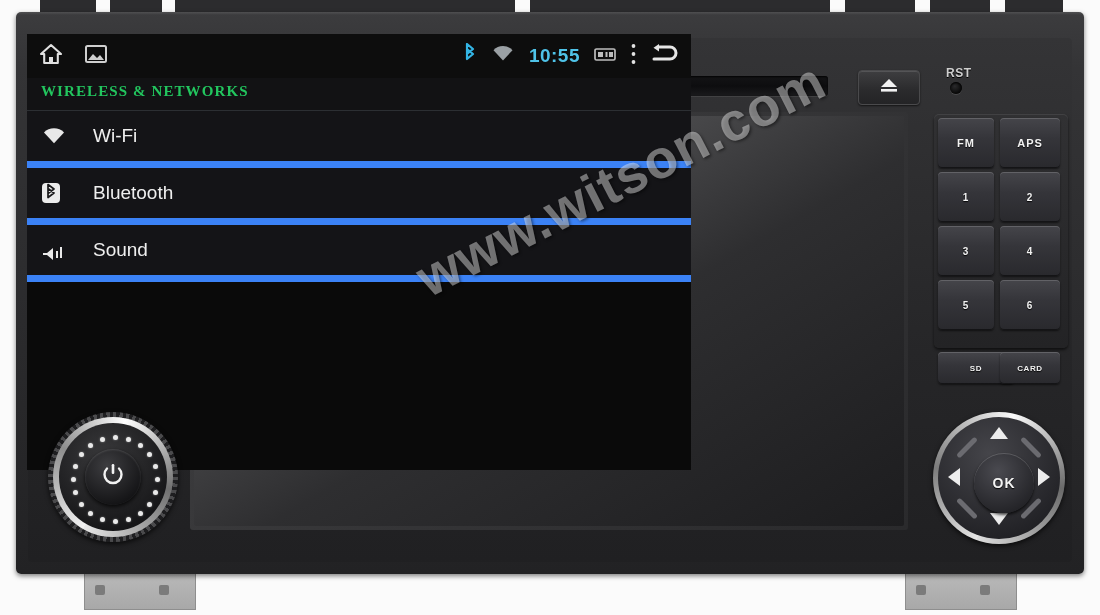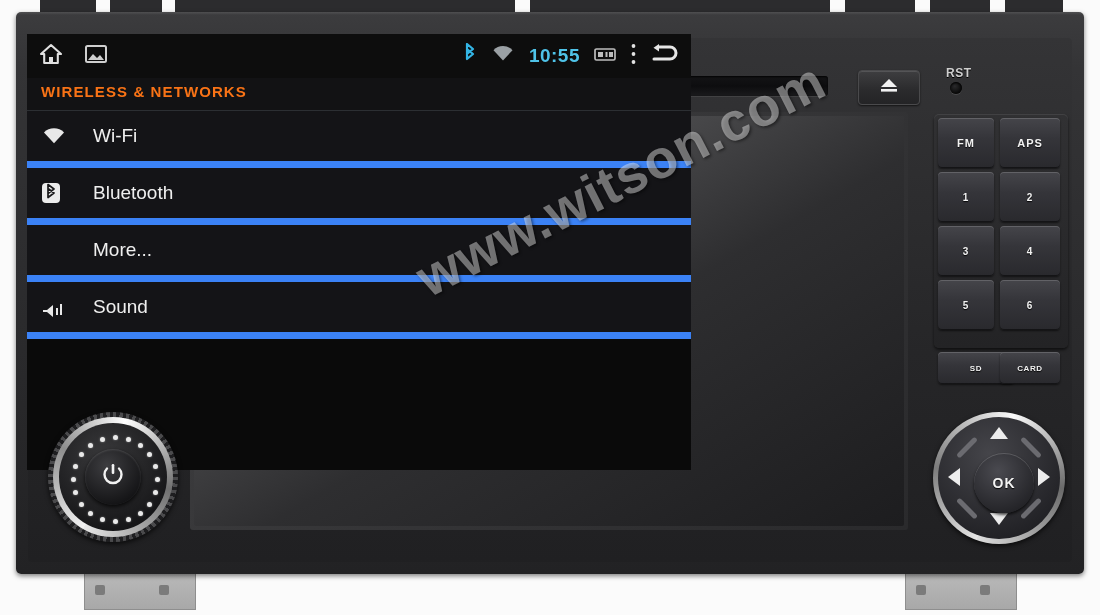--- a/index.html
+++ b/index.html
@@ -223,27 +223,28 @@
   }
   .title-text {
     color: #f0f0f0;
     font-size: 21px;
     margin-left: 16px;
     letter-spacing: .3px;
   }
 
   .list { background: #121214; }
   .sec-header {
-    color: #f97316;
+    color: #22c55e;
     font-size: 15px;
     font-weight: bold;
     letter-spacing: 1.1px;
     padding: 5px 0 10px 14px;
     border-bottom: 1px solid #2c2f33;
     background: #121214;
+    font-family: Liberation Serif, serif;
   }
   .row {
     display: flex;
     align-items: center;
     height: 57px;
     padding-left: 14px;
     border-bottom: 7px solid #3b82f6;
     background: #141417;
     box-sizing: border-box;
   }
@@ -589,23 +590,20 @@
       <div class="row">
         <div class="row-icon">
           <svg width="20" height="22" viewBox="0 0 20 22">
             <rect x="1" y="1" width="18" height="20" rx="4" fill="#ececec"></rect>
             <path d="M7 6.5l6 4.5-6 4.5V2.5l6 4.5-6 4.5" fill="none" stroke="#1a1a1c" stroke-width="1.7" stroke-linejoin="round"></path>
           </svg>
         </div>
         <div class="row-label">Bluetooth</div>
       </div>
 
-      <div class="row no-icon">
-        <div class="row-label">More...</div>
-      </div>
 
 
       <div class="row">
         <div class="row-icon">
           <svg width="26" height="20" viewBox="0 0 26 20">
             <path d="M2 13h4l6-5v12l-6-5H2z" fill="#e8e8e8"></path>
             <rect x="15" y="11" width="2" height="7" fill="#e8e8e8"></rect>
             <rect x="19" y="7" width="2" height="11" fill="#e8e8e8"></rect>
           </svg>
         </div>

